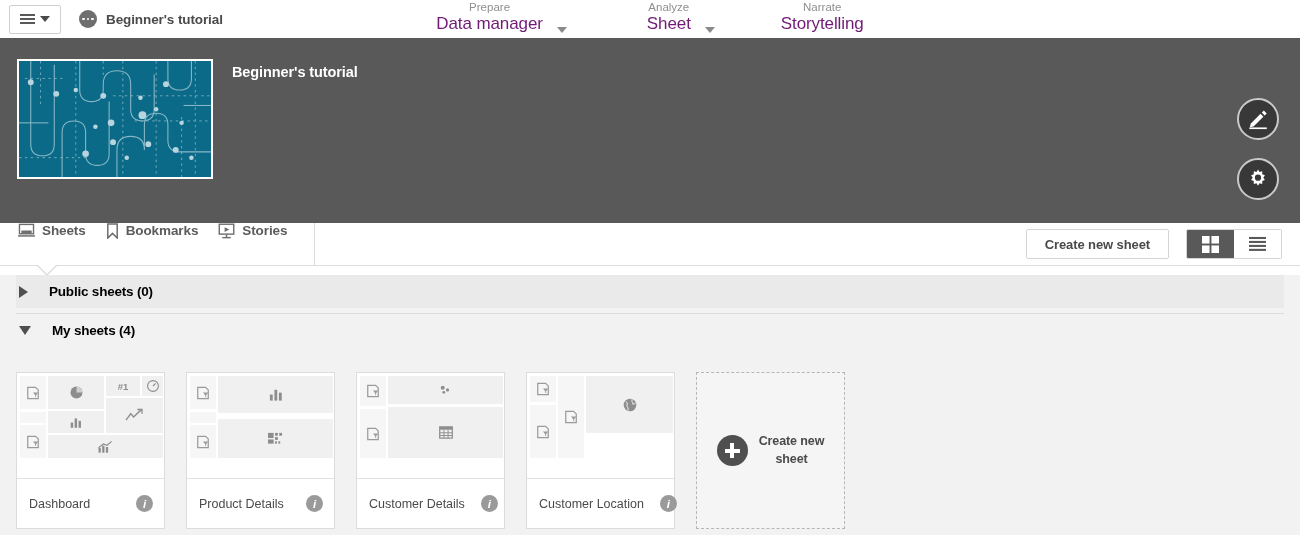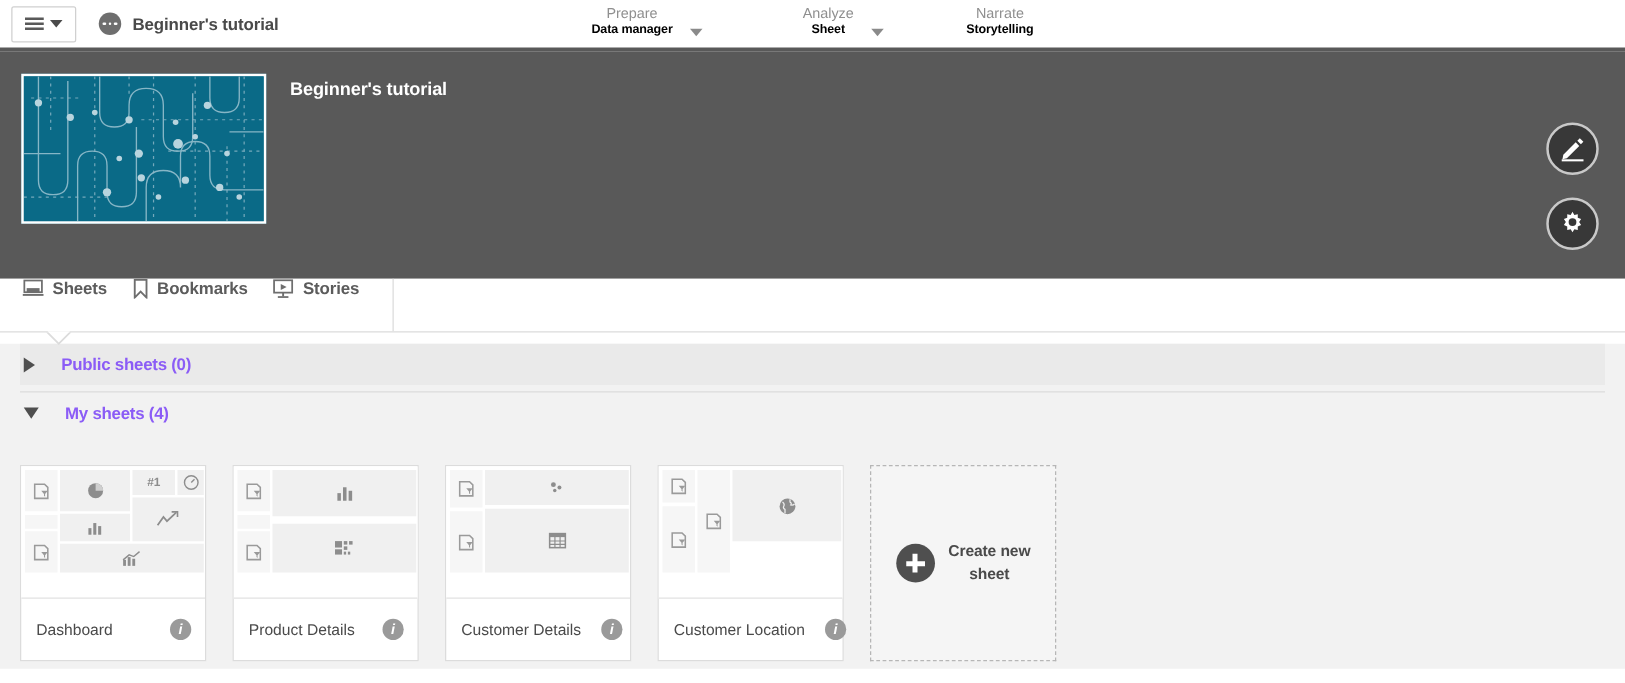--- a/index.html
+++ b/index.html
@@ -54,21 +54,21 @@
     display: flex; align-items: center; justify-content: center;
     gap: 0px;
     pointer-events: none;
   }
   .nav-group { display: flex; align-items: flex-end; pointer-events: auto; }
   .nav-item {
     display: flex; flex-direction: column; align-items: center;
     padding: 0 0px; cursor: pointer; line-height: 1.15;
   }
   .nav-kicker { font-size: 11.5px; color: #8f8f8f; }
-  .nav-title { font-size: 10px; font-weight: bold; color: #000000; letter-spacing:-0.1px;}
+  .nav-title { font-size: 17px; font-weight: normal; color: #701a75; letter-spacing:-0.1px;}
   .nav-chev {
     margin: 0 0 1px 14px;
     width: 0; height: 0;
     border-left: 5px solid transparent;
     border-right: 5px solid transparent;
     border-top: 6px solid #8a8a8a;
     cursor: pointer;
   }
   .nav-gap-a { width: 80px; }
   .nav-gap-b { width: 66px; }
@@ -168,21 +168,21 @@
   .tri-right {
     width: 0; height: 0;
     border-top: 6px solid transparent; border-bottom: 6px solid transparent;
     border-left: 9px solid #4f4f4f;
   }
   .tri-down {
     width: 0; height: 0;
     border-left: 6px solid transparent; border-right: 6px solid transparent;
     border-top: 9px solid #4f4f4f;
   }
-  .section-label { font-size: 13.5px; font-weight: bold; color: #8b5cf6; letter-spacing:-0.2px;padding-left:12px;}
+  .section-label { font-size: 13.5px; font-weight: bold; color: #000000; letter-spacing:-0.2px;padding-left:12px;}
   .hr { height: 1px; background: #dcdcdc; margin: 5px 0 0 0; }
 
   .tiles { display: flex; gap: 21px; padding-top: 25px; }
 
   .sheet-tile {
     width: 149px; height: 157px;
     background: #fff; border: 1px solid #dcdcdc;
     display: flex; flex-direction: column; cursor: pointer;
   }
   .tile-preview {
@@ -373,20 +373,41 @@
         <rect x="1.3" y="1.3" width="15.4" height="10.5" fill="none" stroke="#6e6e6e" stroke-width="1.5"></rect>
         <path d="M7 4.5 L12 7 L7 9.5 Z" fill="#6e6e6e"></path>
         <rect x="8.2" y="12" width="1.6" height="3" fill="#6e6e6e"></rect>
         <rect x="4.5" y="14.8" width="9" height="1.5" fill="#6e6e6e"></rect>
       </svg>
       <span class="lbl">Stories</span>
     </div>
     <div class="tabs-divider"></div>
   </div>
 
+  <div class="tabbar-right">
+    <button class="btn-outline">Create new sheet</button>
+    <div class="viewtoggle">
+      <div class="vt-btn active">
+        <svg width="17" height="17" viewBox="0 0 18 18">
+          <rect x="0" y="0" width="8" height="8" fill="#fff"></rect>
+          <rect x="10" y="0" width="8" height="8" fill="#fff"></rect>
+          <rect x="0" y="10" width="8" height="8" fill="#fff"></rect>
+          <rect x="10" y="10" width="8" height="8" fill="#fff"></rect>
+        </svg>
+      </div>
+      <div class="vt-btn">
+        <svg width="17" height="17" viewBox="0 0 18 18">
+          <rect x="0" y="1" width="18" height="2.2" fill="#595959"></rect>
+          <rect x="0" y="5.2" width="18" height="2.2" fill="#595959"></rect>
+          <rect x="0" y="9.4" width="18" height="2.2" fill="#595959"></rect>
+          <rect x="0" y="13.6" width="18" height="2.2" fill="#595959"></rect>
+        </svg>
+      </div>
+    </div>
+  </div>
 
   <div class="tab-caret-shadow"></div>
   <div class="tab-caret"></div>
 </div>
 
 <div class="content">
 
   <div class="section-head first">
     <span class="tri-right"></span>
     <span class="section-label">Public sheets (0)</span>

